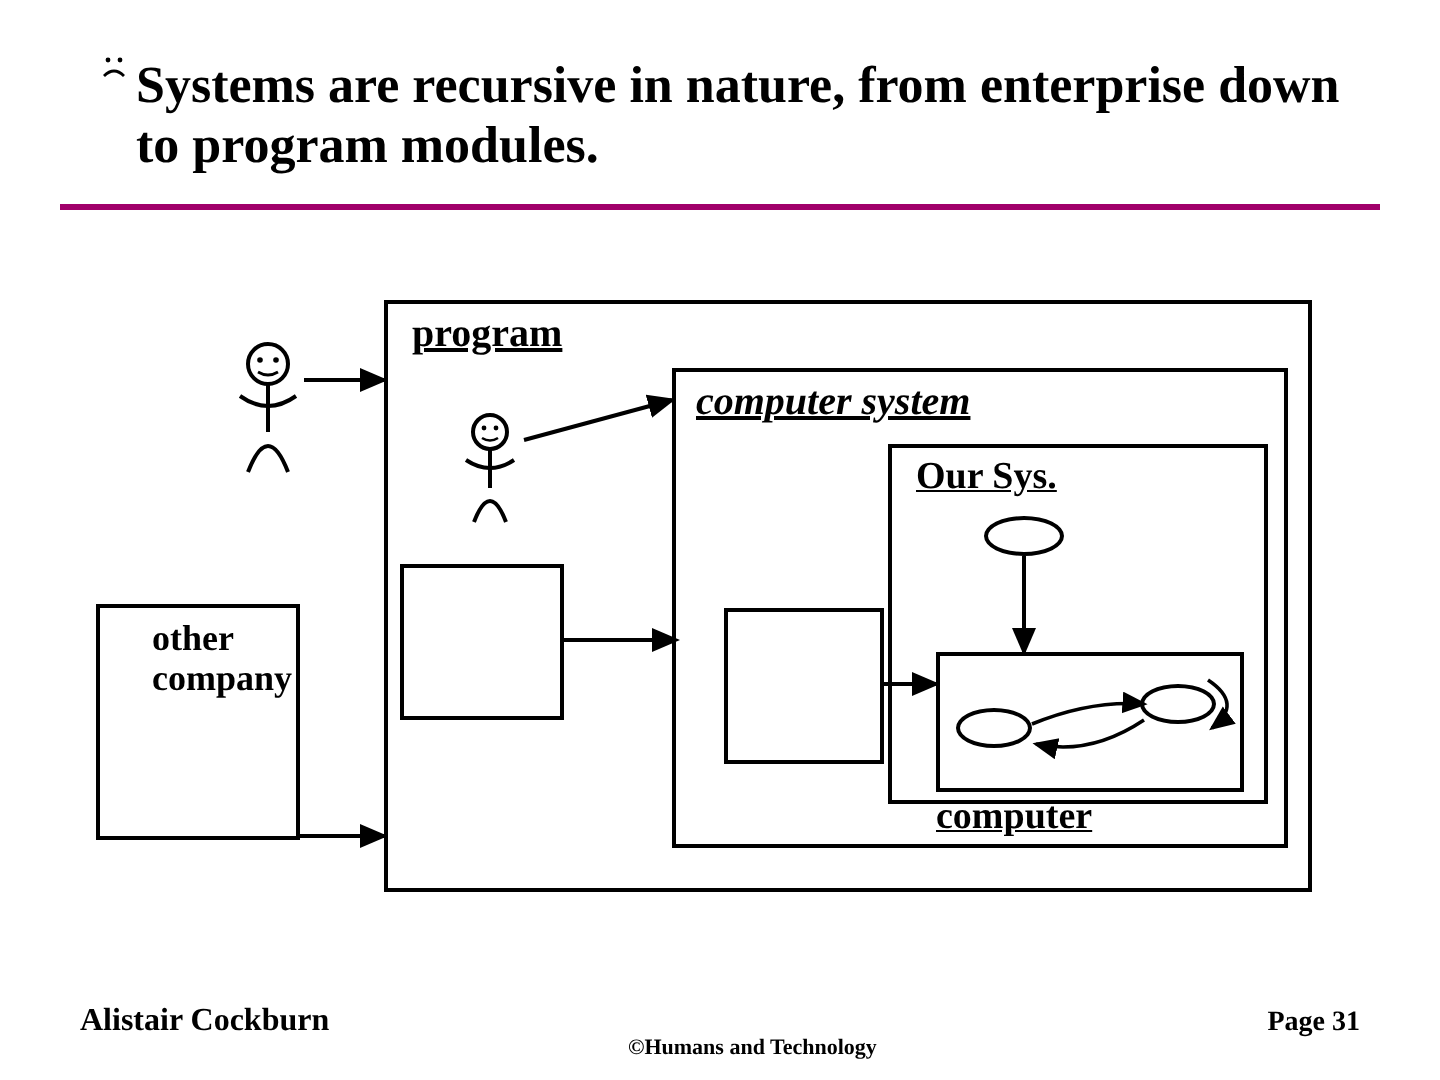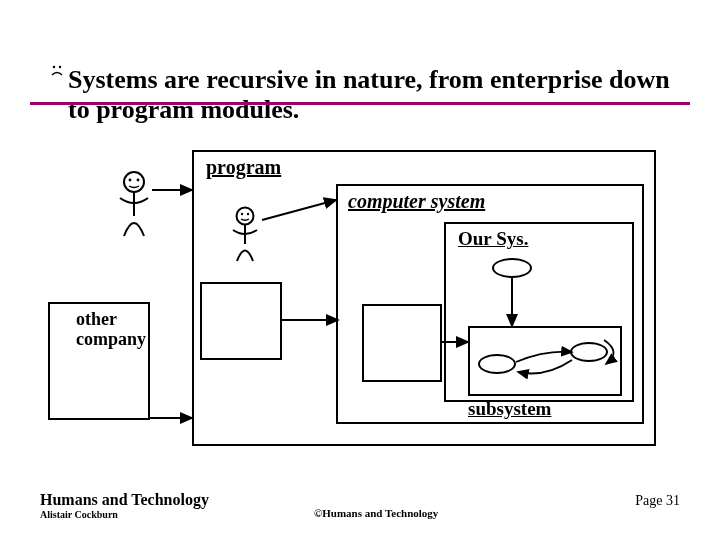--- a/index.html
+++ b/index.html
@@ -1,29 +1,29 @@
 <!DOCTYPE html>
 <html><head>
 <meta charset="utf-8">
 <style>
   * { margin: 0; padding: 0; box-sizing: border-box; }
   body { width: 720px; height: 540px; background: #fff; font-family: "Times New Roman", serif; position: relative; }
   .slide { position: relative; width: 100%; height: 100%; }
-  .title-row { position: absolute; top: 28px; left: 48px; right: 40px; margin-top: 37px; }
+  .title-row { position: absolute; top: 28px; left: 48px; right: 40px; }
   .title-icon { position: absolute; left: 0; top: -2px; }
   .title { font-size: 26px; font-weight: bold; line-height: 1.15; margin-left: 20px; }
   .hr { position: absolute; top: 102px; left: 30px; width: 660px; height: 3px; background: #a0006a; }
   .box { position: absolute; border: 2px solid #000; background: #fff; }
   .label { position: absolute; font-family: "Times New Roman", serif; font-weight: bold; text-decoration: underline; }
   .plain-label { position: absolute; font-family: "Times New Roman", serif; font-weight: bold; }
   .footer { position: absolute; bottom: 20px; left: 40px; right: 40px; }
   .footer-left-top { font-size: 16px; font-weight: bold; }
-  .footer-left-bot { font-size: 10px; font-weight: bold; }
+  .footer-left-bot { font-size: 16px; font-weight: bold; }
   .footer-center { position: absolute; left: 250px; top: 16px; font-size: 11px; font-weight: bold; margin-left: 24px; }
-  .footer-right { position: absolute; right: 0; top: 2px; font-size: 14px; font-weight: normal; }
+  .footer-right { position: absolute; right: 0; top: 2px; font-size: 14px; font-weight: bold; }
   svg.overlay { position: absolute; top: 0; left: 0; width: 720px; height: 540px; pointer-events: none; }
   .stick { position: absolute; }
   .oval { position: absolute; border: 2px solid #000; border-radius: 50%; background: #fff; }
 </style>
 </head>
 <body>
 
 <div class="slide">
 
   <div class="title-row">
@@ -47,21 +47,21 @@
   <div class="label" style="left:458px; top:228px; font-size:19px;text-decoration:underline;">Our Sys.</div>
 
   <div class="box" style="left:200px; top:282px; width:82px; height:78px;"></div>
 
   <div class="box" style="left:48px; top:302px; width:102px; height:118px;"></div>
   <div class="plain-label" style="left:54px; top:310px; font-size:18px; line-height:1.1; width:92px;margin-left:22px;">other company</div>
 
   <div class="box" style="left:362px; top:304px; width:80px; height:78px;"></div>
 
   <div class="box" style="left:468px; top:326px; width:154px; height:70px;"></div>
-  <div class="label" style="left:468px; top:398px; font-size:19px;">subsystem</div>
+  <div class="label" style="left:468px; top:398px; font-size:19px;">computer</div>
 
   <div class="stick" style="left:114px; top:170px;">
     <svg width="40" height="70" viewBox="0 0 40 70">
       <circle cx="20" cy="12" r="10" stroke="#000" stroke-width="2" fill="#fff"></circle>
       <circle cx="16" cy="10" r="1.4" fill="#000"></circle>
       <circle cx="24" cy="10" r="1.4" fill="#000"></circle>
       <path d="M15 16 Q20 19 25 16" stroke="#000" stroke-width="1.4" fill="none"></path>
       <line x1="20" y1="22" x2="20" y2="46" stroke="#000" stroke-width="2"></line>
       <path d="M6 28 Q20 38 34 28" stroke="#000" stroke-width="2" fill="none"></path>
       <path d="M10 66 Q20 40 30 66" stroke="#000" stroke-width="2" fill="none"></path>
@@ -103,19 +103,18 @@
 
     <line x1="512" y1="278" x2="512" y2="326" stroke="#000" stroke-width="2" marker-end="url(#ah)"></line>
 
     <path d="M516 362 Q545 350 572 352" stroke="#000" stroke-width="1.8" fill="none" marker-end="url(#ah)"></path>
     <path d="M572 360 Q545 378 518 372" stroke="#000" stroke-width="1.8" fill="none" marker-end="url(#ah)"></path>
 
     <path d="M604 340 Q622 352 606 364" stroke="#000" stroke-width="1.8" fill="none" marker-end="url(#ah)"></path>
   </svg>
 
   <div class="footer">
-    <div class="footer-left-top">Humans and Technology</div>
     <div class="footer-left-bot">Alistair Cockburn</div>
     <div class="footer-center">©Humans and Technology</div>
     <div class="footer-right">Page 31</div>
   </div>
 
 </div>
 
 </body></html>

